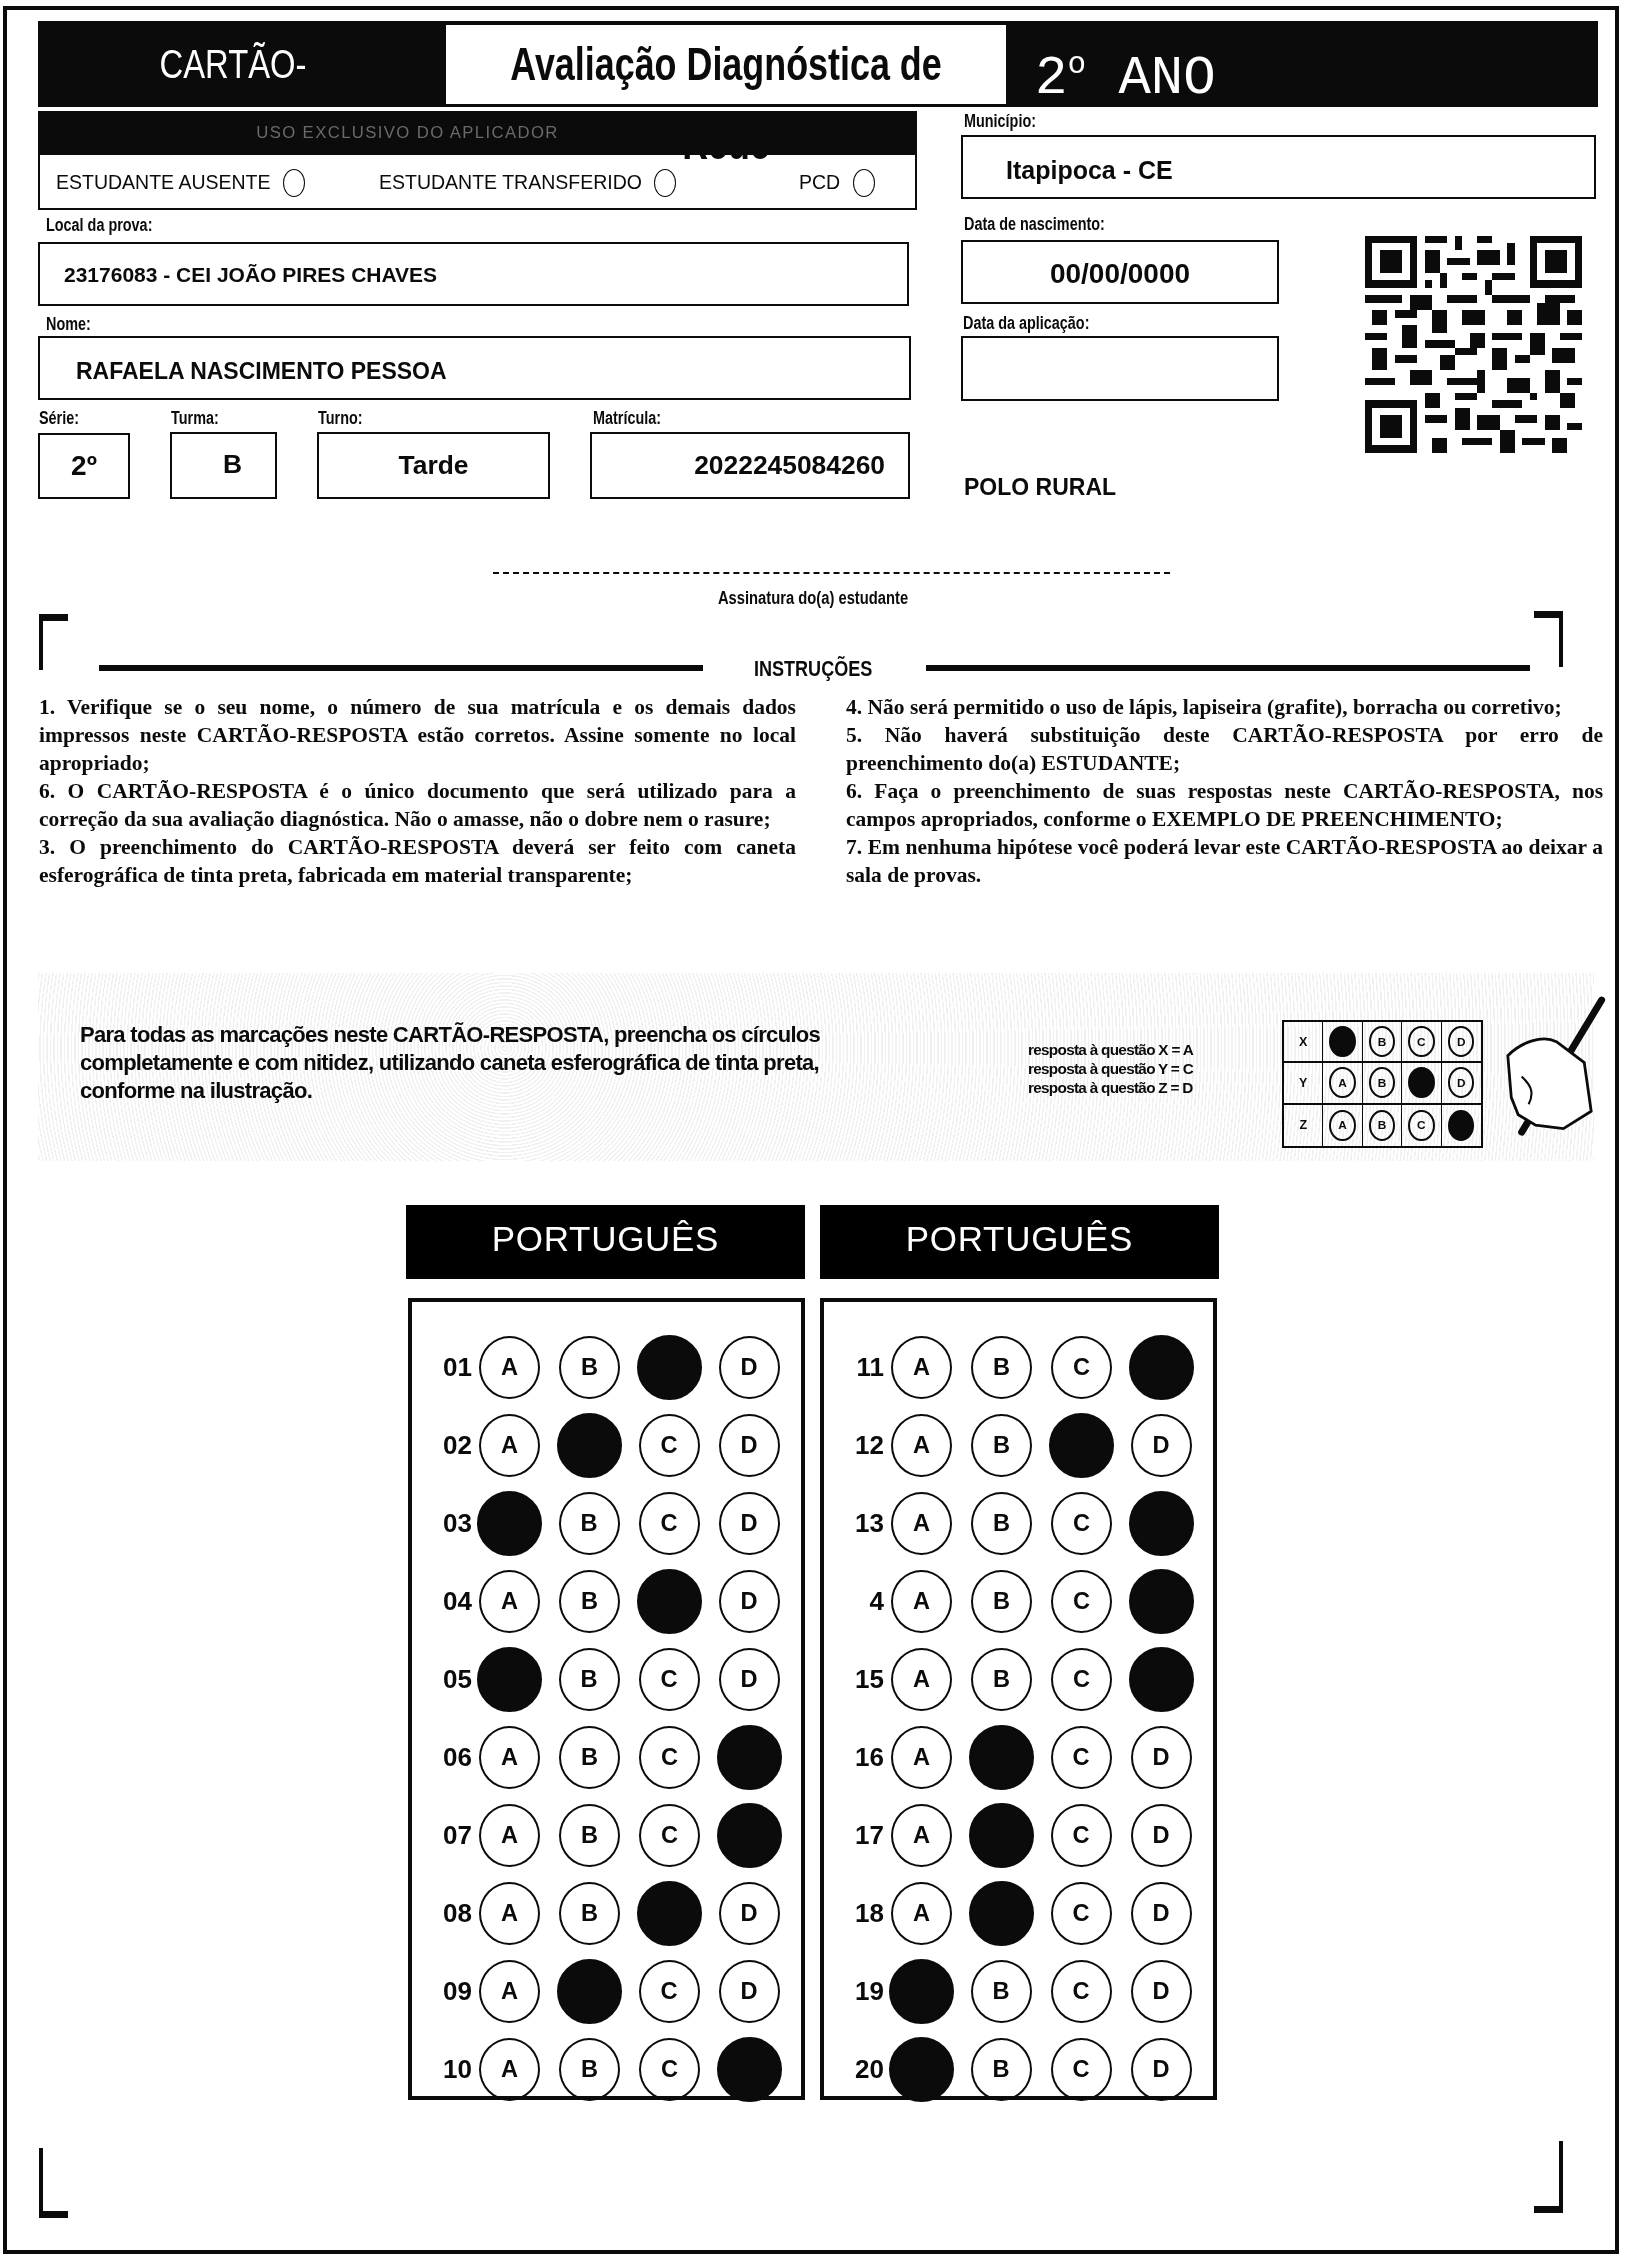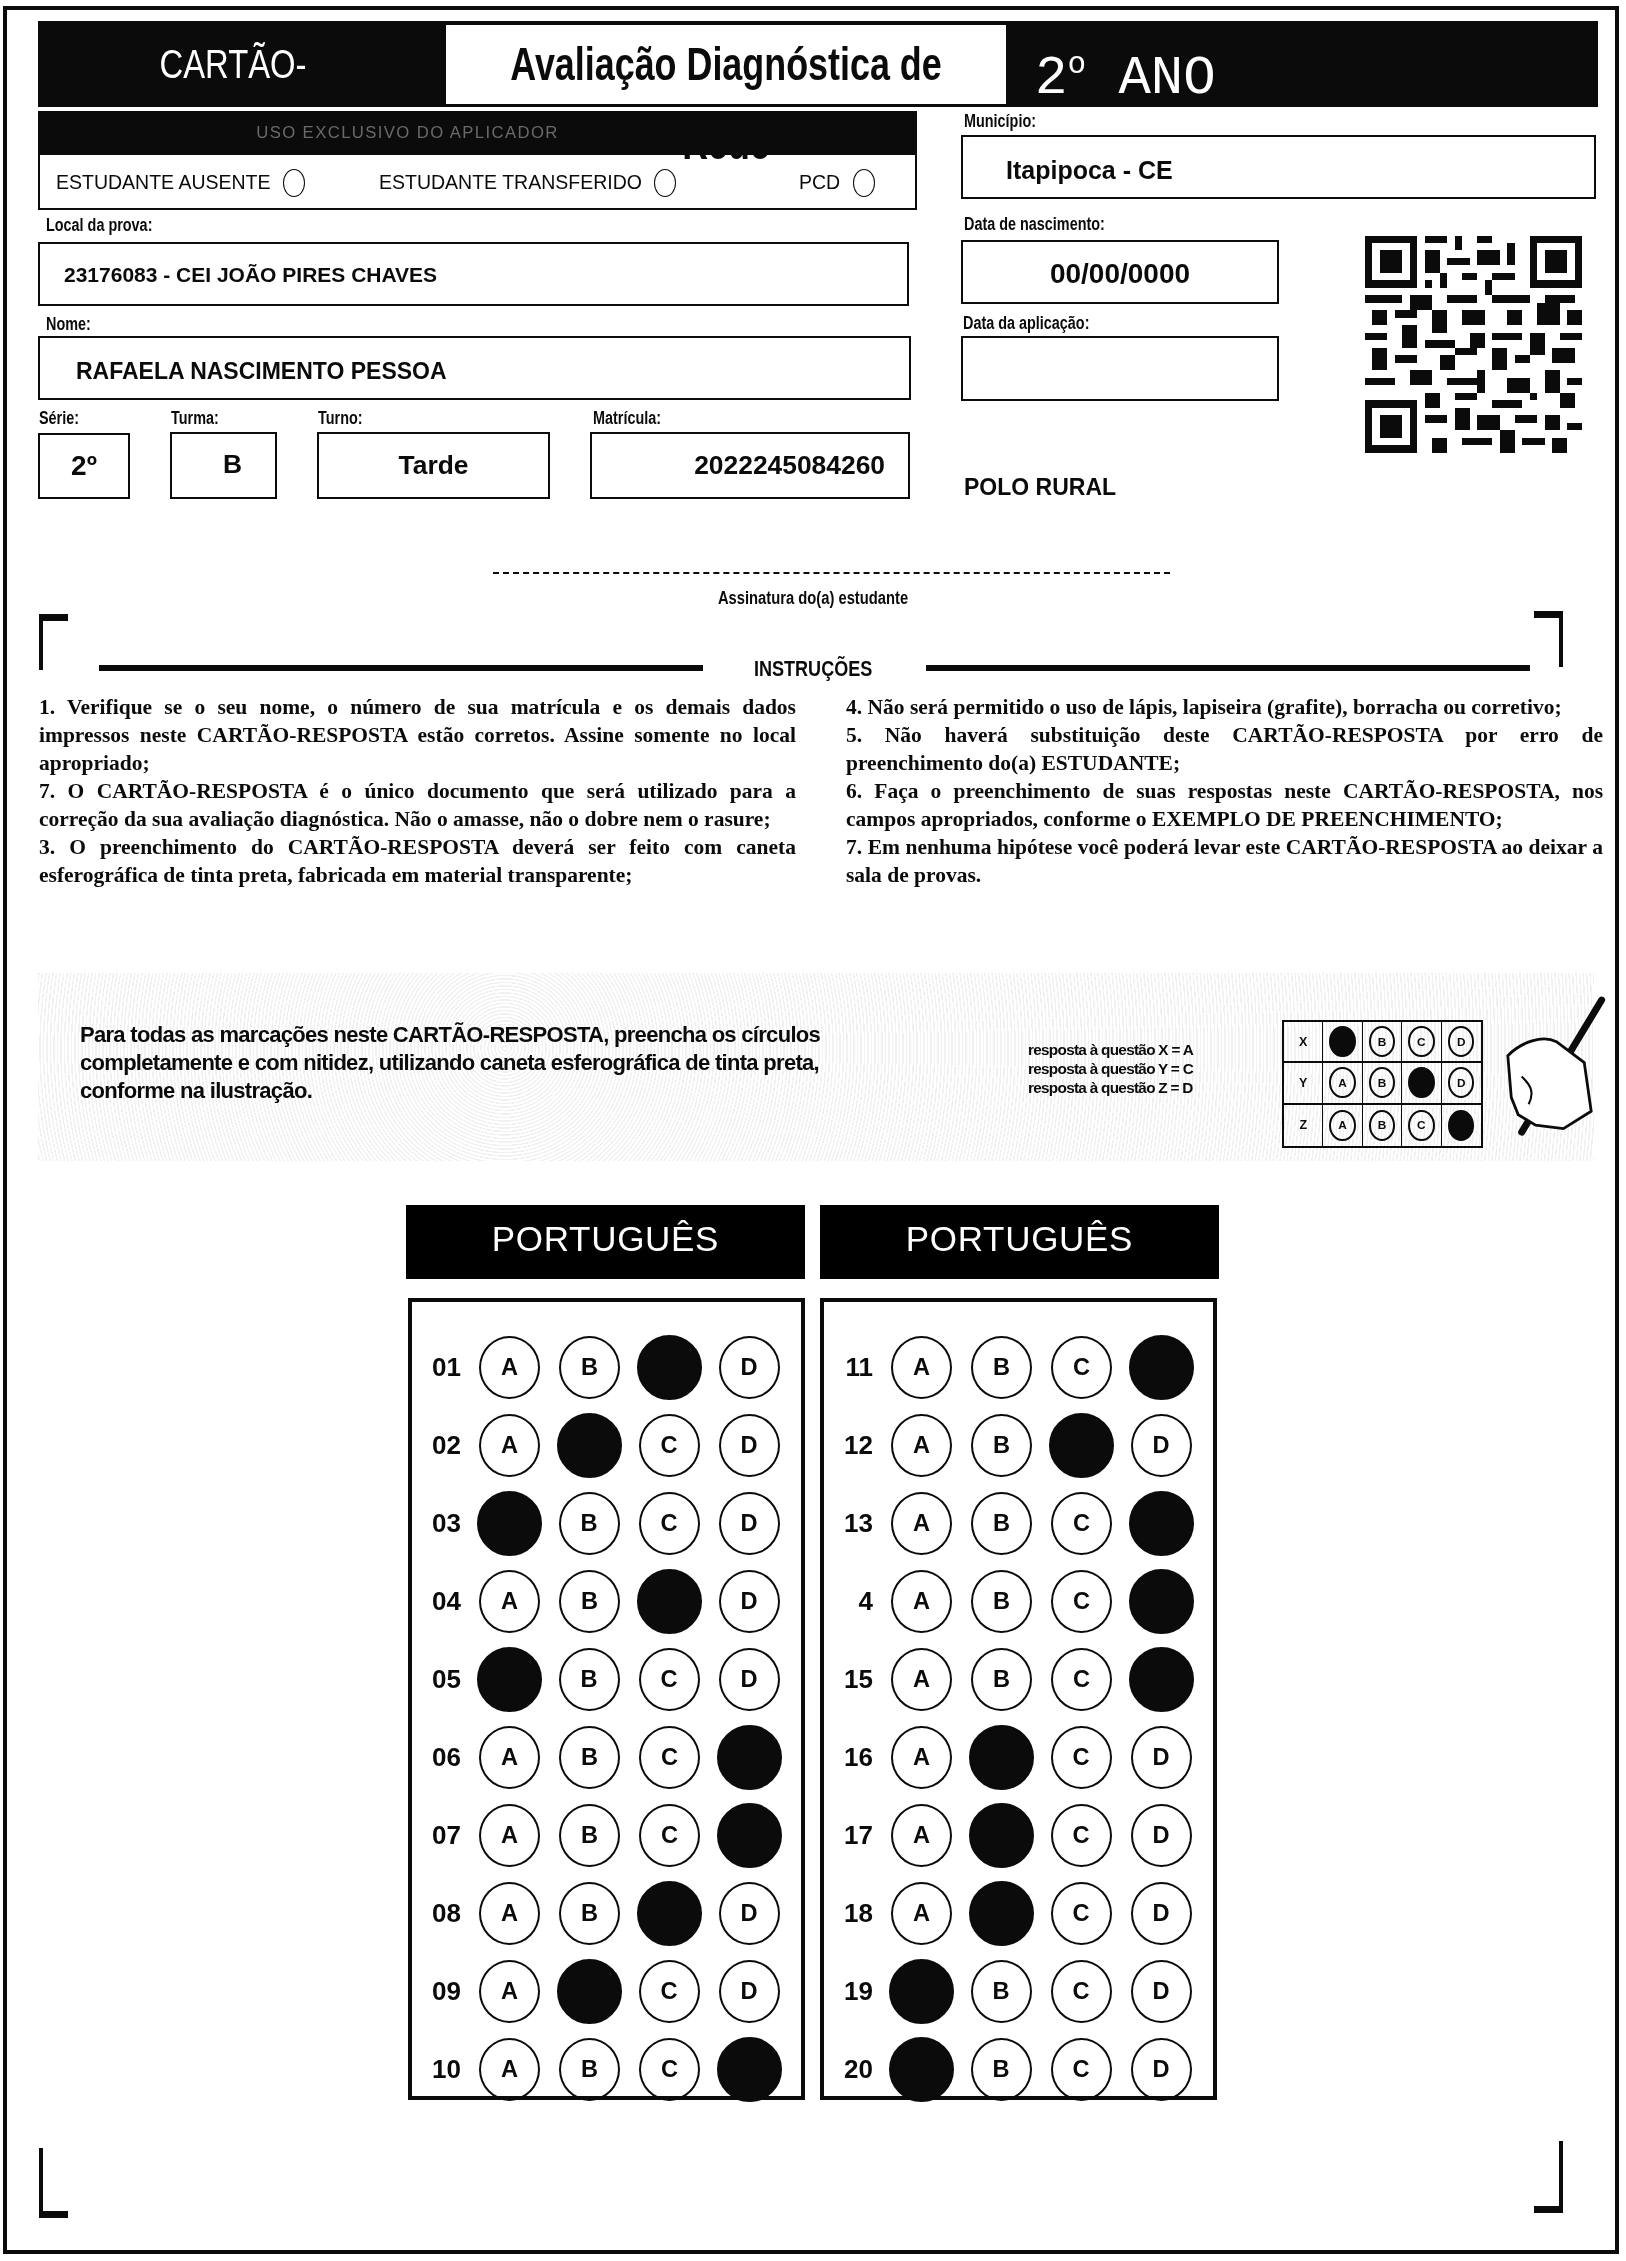--- a/index.html
+++ b/index.html
@@ -55,21 +55,21 @@
   .ex-cell { border-right: 1.4px solid #0b0b0b; display: flex; align-items: center; justify-content: center; font-size: 12.5px; font-weight: bold; }
   .ex-cell:last-child { border-right: none; }
   .ex-bub { width: 26.4px; height: 31px; border: 2.1px solid #0b0b0b; border-radius: 50%; box-sizing: border-box; display: flex; align-items: center; justify-content: center; font-size: 11.8px; font-weight: bold; }
   .ex-bub.filled { background: #0b0b0b; color: transparent; }
   .pen { left: 1480px; top: 993px; }
 
   
   .subj { top: 1205px; width: 399px; height: 74px; background: #000000; color: #fff; font-size: 35px; line-height: 67px; text-align: center; letter-spacing: 0.7px; }
   .grid { top: 1298px; width: 397px; height: 802px; border: 4.2px solid #0b0b0b; box-sizing: border-box; padding-top: 26.4px; }
   .row { display: flex; align-items: center; height: 78px; }
-  .qnum { width: 67px; text-align: right; padding-right: 18px; font-size: 26px; font-weight: bold; box-sizing: border-box; }
+  .qnum { width: 67px; text-align: right; padding-right: 7px; font-size: 26px; font-weight: bold; box-sizing: border-box; }
   .bub { width: 61px; height: 63px; border: 2.8px solid #0b0b0b; border-radius: 50%; box-sizing: border-box; display: flex; align-items: center; justify-content: center; font-size: 23.6px; font-weight: bold; margin-right: 19px; }
   .bub.filled { background: #0b0b0b; color: transparent; width: 65px; height: 65px; margin-left: -2.1px; margin-right: 16.7px; }
 </style>
 </head>
 <body>
 
 <div class="page-border"></div>
 
 <div class="abs hdr"></div>
 <div class="abs hdr-title">CARTÃO-RESPOSTA</div>
@@ -212,21 +212,21 @@
 <div class="br br-tl"></div>
 <div class="br br-tr"></div>
 <div class="br br-bl"></div>
 <div class="br br-br"></div>
 
 <div class="abs ins-rule" style="left:99px; width:604px;"></div>
 <div class="abs ins-rule" style="left:926px; width:604px;"></div>
 <div class="abs ins-title"><span>INSTRUÇÕES</span></div>
 <div class="abs ins-col" style="left:39px;">
   <p>1. Verifique se o seu nome, o número de sua matrícula e os demais dados impressos neste CARTÃO-RESPOSTA estão corretos. Assine somente no local apropriado;</p>
-  <p>7. O CARTÃO-RESPOSTA é o único documento que será utilizado para a correção da sua avaliação diagnóstica. Não o amasse, não o dobre nem o rasure;</p>
+  <p>6. O CARTÃO-RESPOSTA é o único documento que será utilizado para a correção da sua avaliação diagnóstica. Não o amasse, não o dobre nem o rasure;</p>
   <p>3. O preenchimento do CARTÃO-RESPOSTA deverá ser feito com caneta esferográfica de tinta preta, fabricada em material transparente;</p>
 </div>
 <div class="abs ins-col" style="left:846px;">
   <p>4. Não será permitido o uso de lápis, lapiseira (grafite), borracha ou corretivo;</p>
   <p>5. Não haverá substituição deste CARTÃO-RESPOSTA por erro de preenchimento do(a) ESTUDANTE;</p>
   <p>6. Faça o preenchimento de suas respostas neste CARTÃO-RESPOSTA, nos campos apropriados, conforme o EXEMPLO DE PREENCHIMENTO;</p>
   <p>7. Em nenhuma hipótese você poderá levar este CARTÃO-RESPOSTA ao deixar a sala de provas.</p>
 </div>
 
 <div class="abs ex-band"></div>

